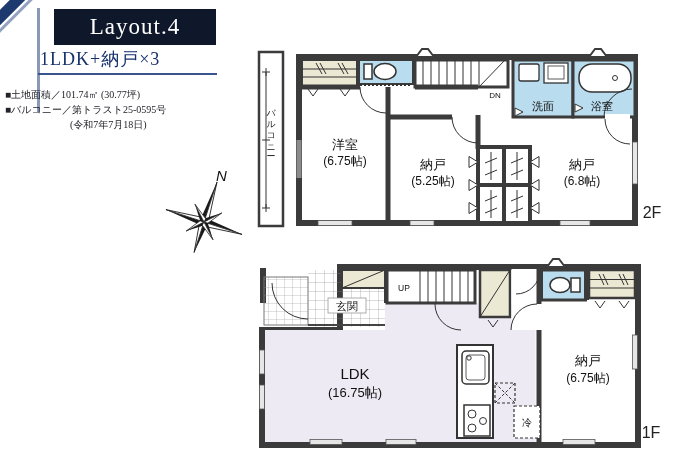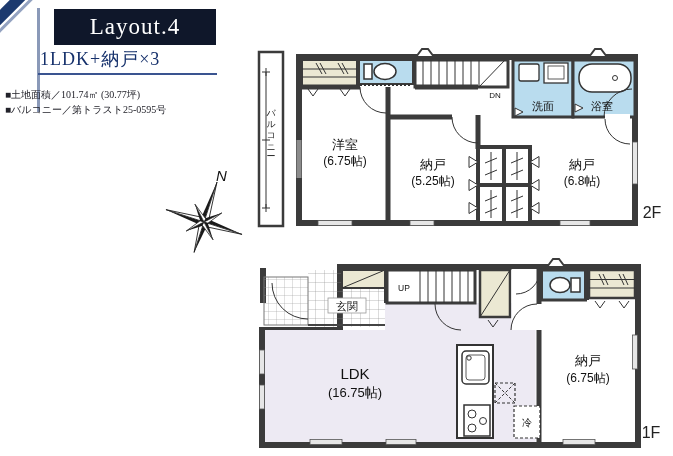--- a/index.html
+++ b/index.html
@@ -40,20 +40,21 @@
 <div class="corner-line"></div>
 <div class="side-line"></div>
 
 <div class="title-box">Layout.4</div>
 <div class="plan-type">1LDK+納戸×3</div>
 <div class="title-underline"></div>
 
 <div class="details">
   <div>■土地面積／101.74㎡ (30.77坪)</div>
   <div>■バルコニー／第トラスト25-0595号</div>
+  <div class="indent">(令和7年7月18日)</div>
 </div>
 
 <svg class="abs" style="left:156px;top:168px" width="100" height="96" viewBox="0 0 100 96">
   <g transform="translate(48,54) rotate(18)">
     <polygon points="0,-42 -4,-2 0,0" fill="#1a1a1a"></polygon>
     <polygon points="0,-42 4,-2 0,0" fill="#fff" stroke="#1a1a1a" stroke-width="0.8"></polygon>
     <polygon points="0,32 4,2 0,0" fill="#1a1a1a"></polygon>
     <polygon points="0,32 -4,2 0,0" fill="#fff" stroke="#1a1a1a" stroke-width="0.8"></polygon>
     <polygon points="40,0 2,-4 0,0" fill="#1a1a1a"></polygon>
     <polygon points="40,0 2,4 0,0" fill="#fff" stroke="#1a1a1a" stroke-width="0.8"></polygon>

